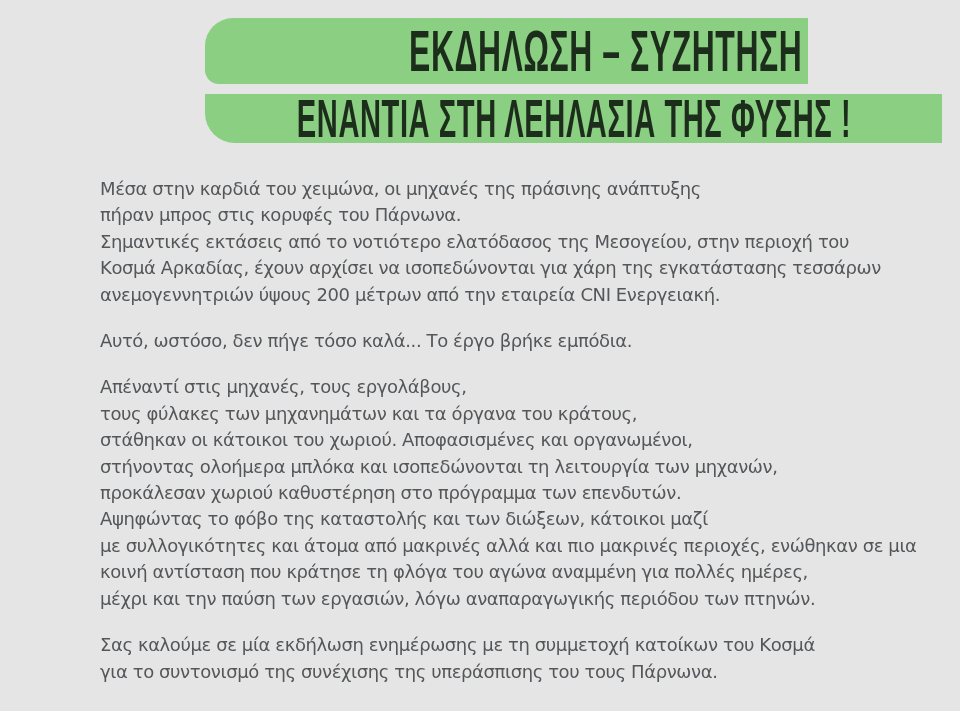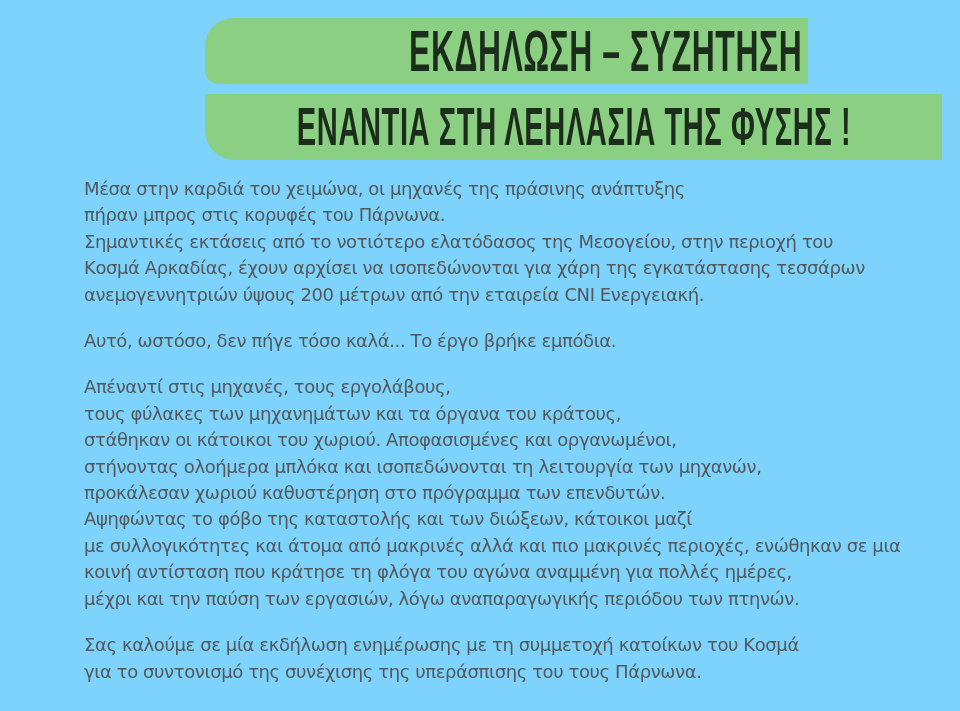--- a/index.html
+++ b/index.html
@@ -10,21 +10,21 @@
   body {
     width: 960px;
     height: 711px;
     overflow: hidden;
     font-family: "DejaVu Sans", sans-serif;
   }
   .poster {
     position: relative;
     width: 960px;
     height: 711px;
-    background: #7dd3fc;
+    background: #e5e5e5;
   }
   .banner {
     position: absolute;
     background: var(--banner-green, #8bcf82);
     display: flex;
     align-items: center;
     box-sizing: border-box;
   }
   .banner-1 {
     left: 205px;
@@ -32,21 +32,21 @@
     width: 603px;
     height: 66px;
     border-radius: 28px 0 0 14px;
     justify-content: flex-end;
     padding-right: 6px;
   }
   .banner-2 {
     left: 205px;
     top: 94px;
     width: 737px;
-    height: 66px;
+    height: 49px;
     border-radius: 0 0 0 30px;
     justify-content: center;
   }
   .header-text {
     font-family: "Liberation Sans", sans-serif;
     font-weight: bold;
     color: var(--header-text, #1d2d1c);
     white-space: nowrap;
     line-height: 1;
   }
@@ -66,21 +66,21 @@
     position: absolute;
     left: 84px;
     top: 176px;
     width: 856px;
     color: var(--body-text, #54575a);
     font-size: 18px;
     line-height: 26.4px;
     letter-spacing: -0.4px;
   }
   .paragraph {
-    margin: 0 0 20px 0;
+    margin: 0 0 20px 16px;
   }
   .text-line {
     white-space: nowrap;
   }
 </style>
 </head>
 <body style="background: rgb(255, 255, 255);">
 
 <div class="poster">
   <div class="banner banner-1">

